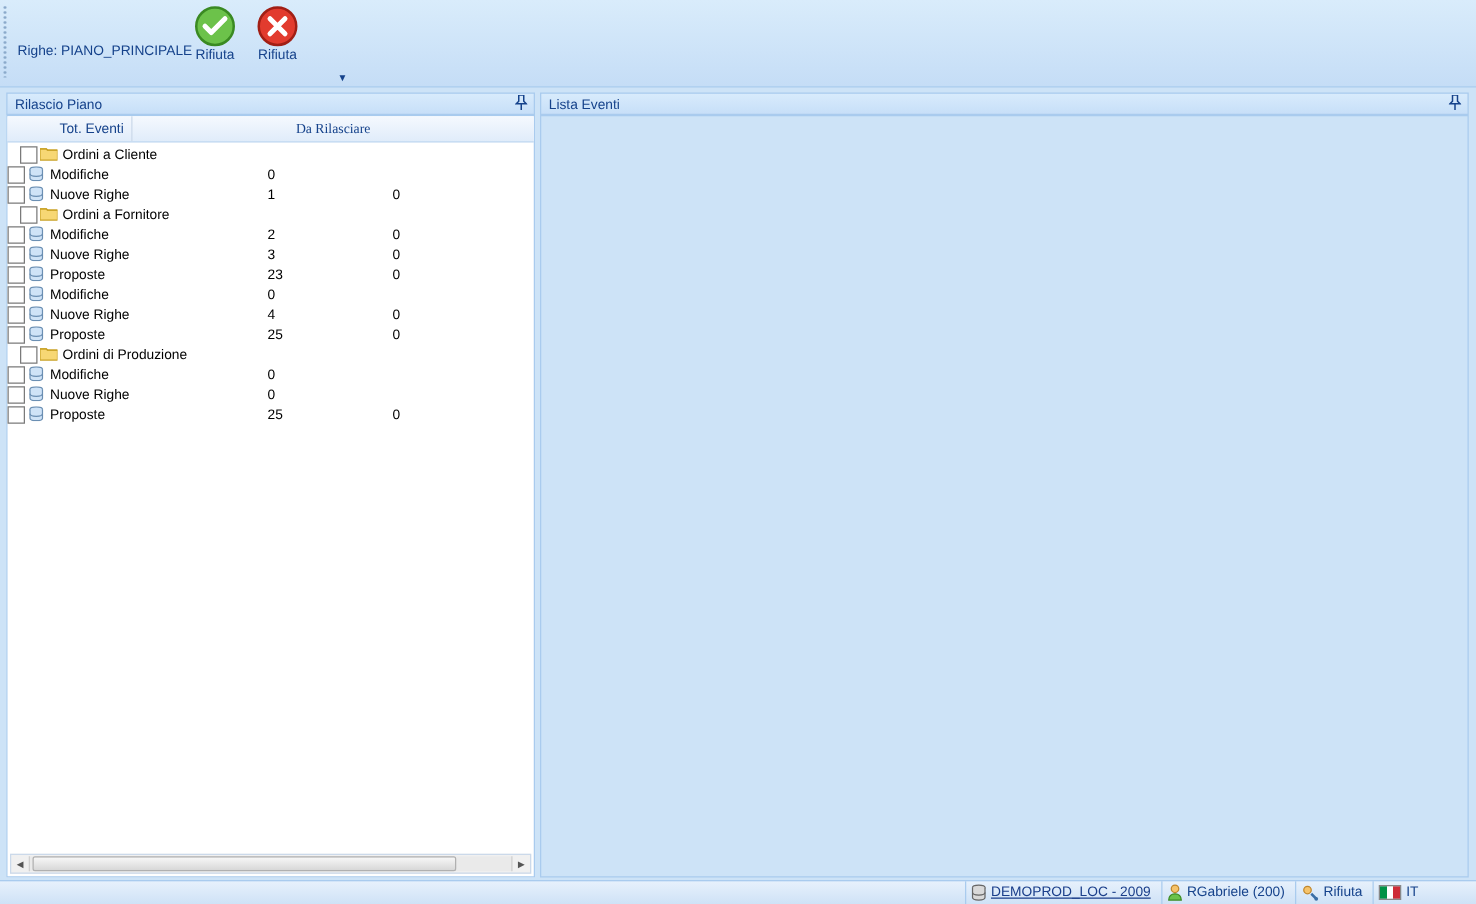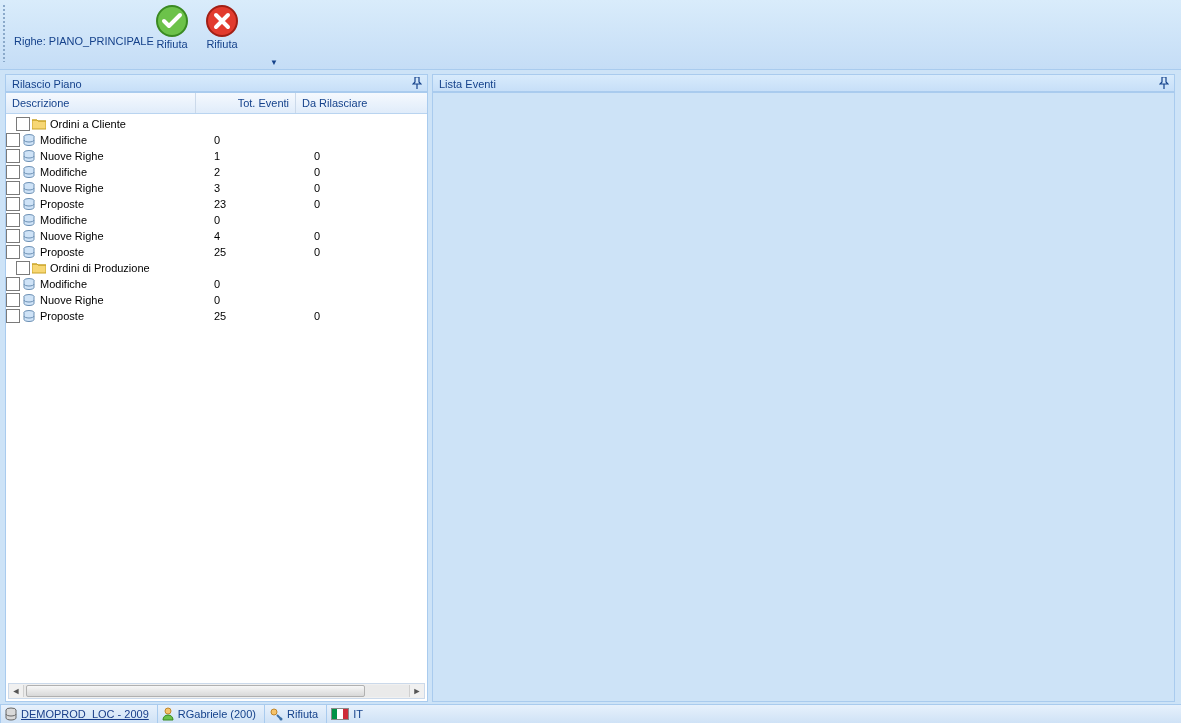--- a/index.html
+++ b/index.html
@@ -107,21 +107,21 @@
   }
   .gh-col {
     border-right: 1px solid #cbd9ea;
     padding: 0 6px;
     height: 20px;
     line-height: 20px;
     box-sizing: border-box;
   }
   .gh-desc { width: 190px; }
   .gh-tot  { width: 100px; text-align: right; }
-  .gh-rel  { flex: 1; border-right: none; }
+  .gh-rel  { flex: 1; text-align: center; border-right: none; font-family: Liberation Serif, serif; }
 
   
   .tree { padding-top: 2px; }
   .row {
     height: 16px;
     line-height: 16px;
     display: flex;
     align-items: center;
     white-space: nowrap;
   }
@@ -185,20 +185,21 @@
   }
 
   
   .statusbar {
     position: absolute;
     left: 0; bottom: 0;
     width: 1181px; height: 19px;
     background: linear-gradient(#e7f1fc, #cfe2f6);
     border-top: 1px solid #a9cbee;
     display: flex;
+    justify-content: flex-end;
     align-items: center;
     box-sizing: border-box;
     font-size: 11px;
   }
   .status-cell {
     border-left: 1px solid #a9cbee;
     height: 19px;
     line-height: 19px;
     padding: 0 8px 0 4px;
     display: flex;
@@ -247,21 +248,20 @@
   <span>Rilascio Piano</span>
   <span class="pin">
     <svg width="10" height="12" viewBox="0 0 10 12">
         <path d="M3 0h4v5l2 2H1l2-2V0zM5 7v5" stroke="#15428b" stroke-width="1.2" fill="none"></path>
       </svg>
   </span>
 </div>
 <div class="left-body">
 
   <div class="grid-header">
-    <div class="gh-col gh-desc">Descrizione</div>
     <div class="gh-col gh-tot">Tot. Eventi</div>
     <div class="gh-col gh-rel">Da Rilasciare</div>
   </div>
 
   <div class="tree" id="tree">
       <div class="row group">
         <span class="cb"></span>
         <span class="folder-ico"><svg width="14" height="12" viewBox="0 0 14 12">
             <path d="M0 2h5l1 1h8v8H0z" fill="#f7d774" stroke="#c9a227"></path>
             <path d="M0 2h5l1 1h8" fill="none" stroke="#c9a227"></path>
@@ -282,20 +282,28 @@
       <div class="row child">
         <span class="cb"></span>
         <span class="db-ico"><svg width="12" height="12" viewBox="0 0 12 12">
             <ellipse cx="6" cy="2.5" rx="5" ry="2" fill="#cfe3f7" stroke="#6b8fb3"></ellipse>
             <path d="M1 2.5v7c0 1.1 2.2 2 5 2s5-.9 5-2v-7" fill="#cfe3f7" stroke="#6b8fb3"></path>
             <path d="M1 6c0 1.1 2.2 2 5 2s5-.9 5-2" fill="none" stroke="#6b8fb3"></path>
           </svg></span>
         <span class="lbl" style="margin-left:4px">Nuove Righe</span>
         <span class="c-tot">1</span>
         <span class="c-rel">0</span>
+      </div>
+      <div class="row group">
+        <span class="cb"></span>
+        <span class="folder-ico"><svg width="14" height="12" viewBox="0 0 14 12">
+            <path d="M0 2h5l1 1h8v8H0z" fill="#f7d774" stroke="#c9a227"></path>
+            <path d="M0 2h5l1 1h8" fill="none" stroke="#c9a227"></path>
+          </svg></span>
+        <span class="lbl" style="margin-left:4px">Ordini a Fornitore</span>
       </div>
       <div class="row child">
         <span class="cb"></span>
         <span class="db-ico"><svg width="12" height="12" viewBox="0 0 12 12">
             <ellipse cx="6" cy="2.5" rx="5" ry="2" fill="#cfe3f7" stroke="#6b8fb3"></ellipse>
             <path d="M1 2.5v7c0 1.1 2.2 2 5 2s5-.9 5-2v-7" fill="#cfe3f7" stroke="#6b8fb3"></path>
             <path d="M1 6c0 1.1 2.2 2 5 2s5-.9 5-2" fill="none" stroke="#6b8fb3"></path>
           </svg></span>
         <span class="lbl" style="margin-left:4px">Modifiche</span>
         <span class="c-tot">2</span>

